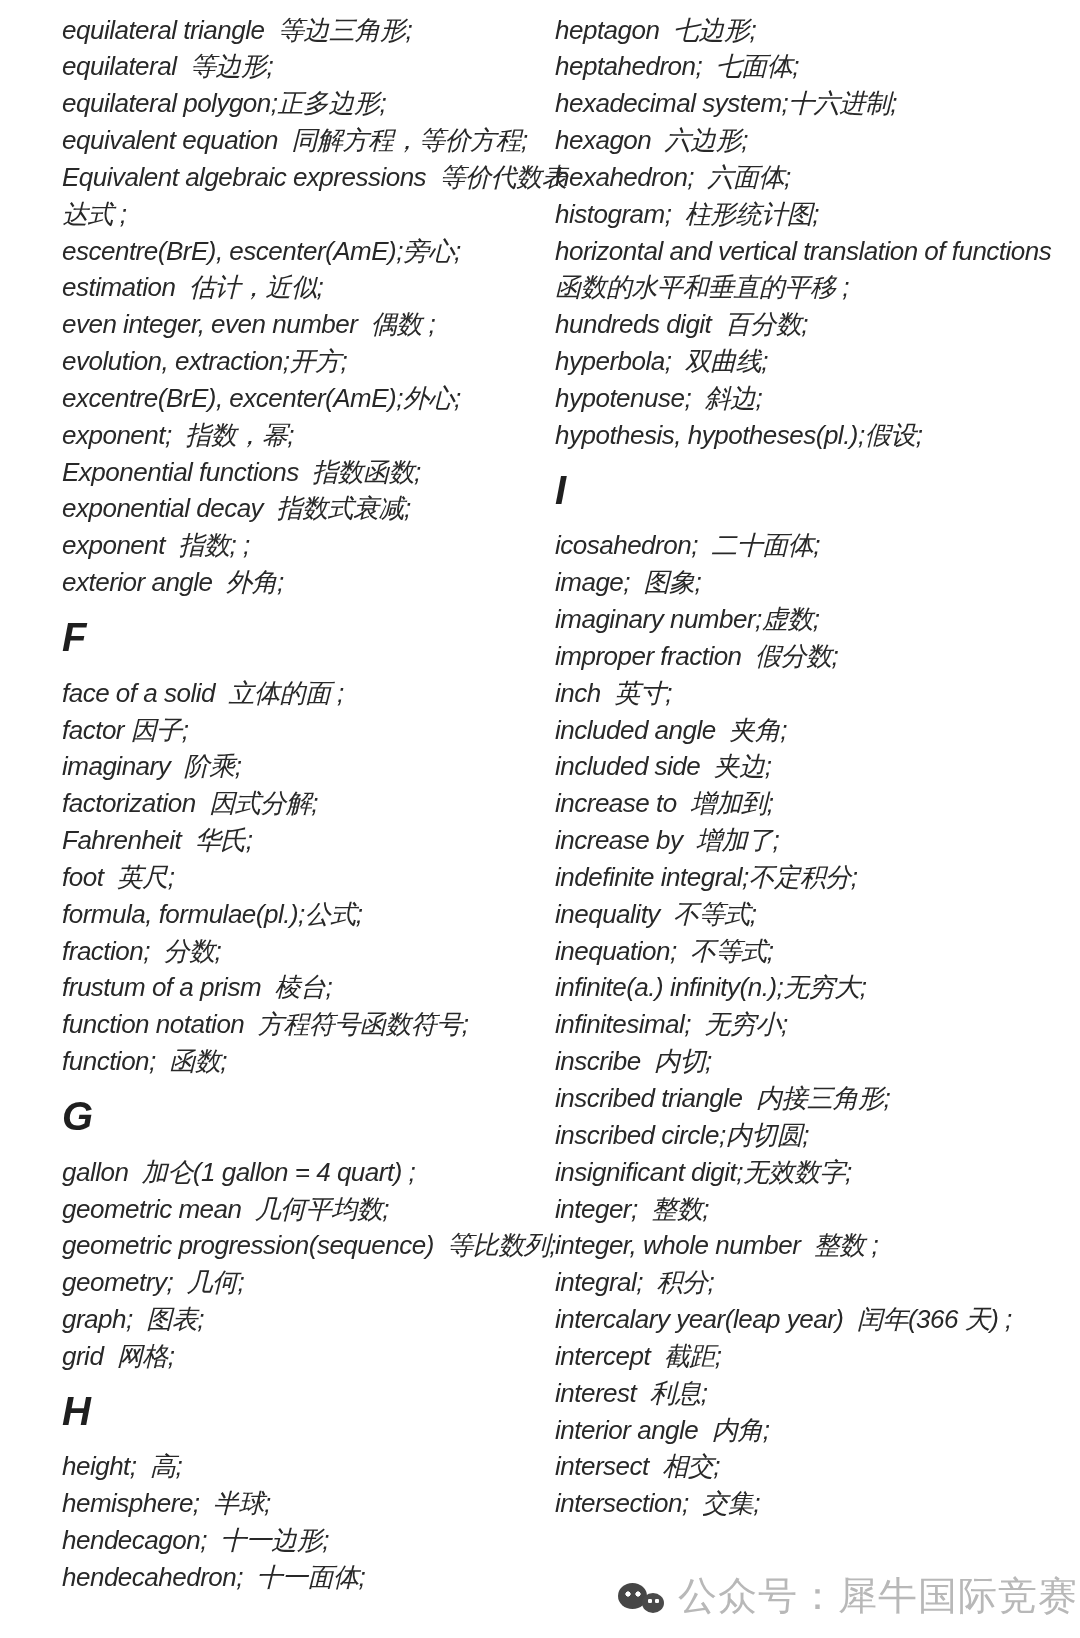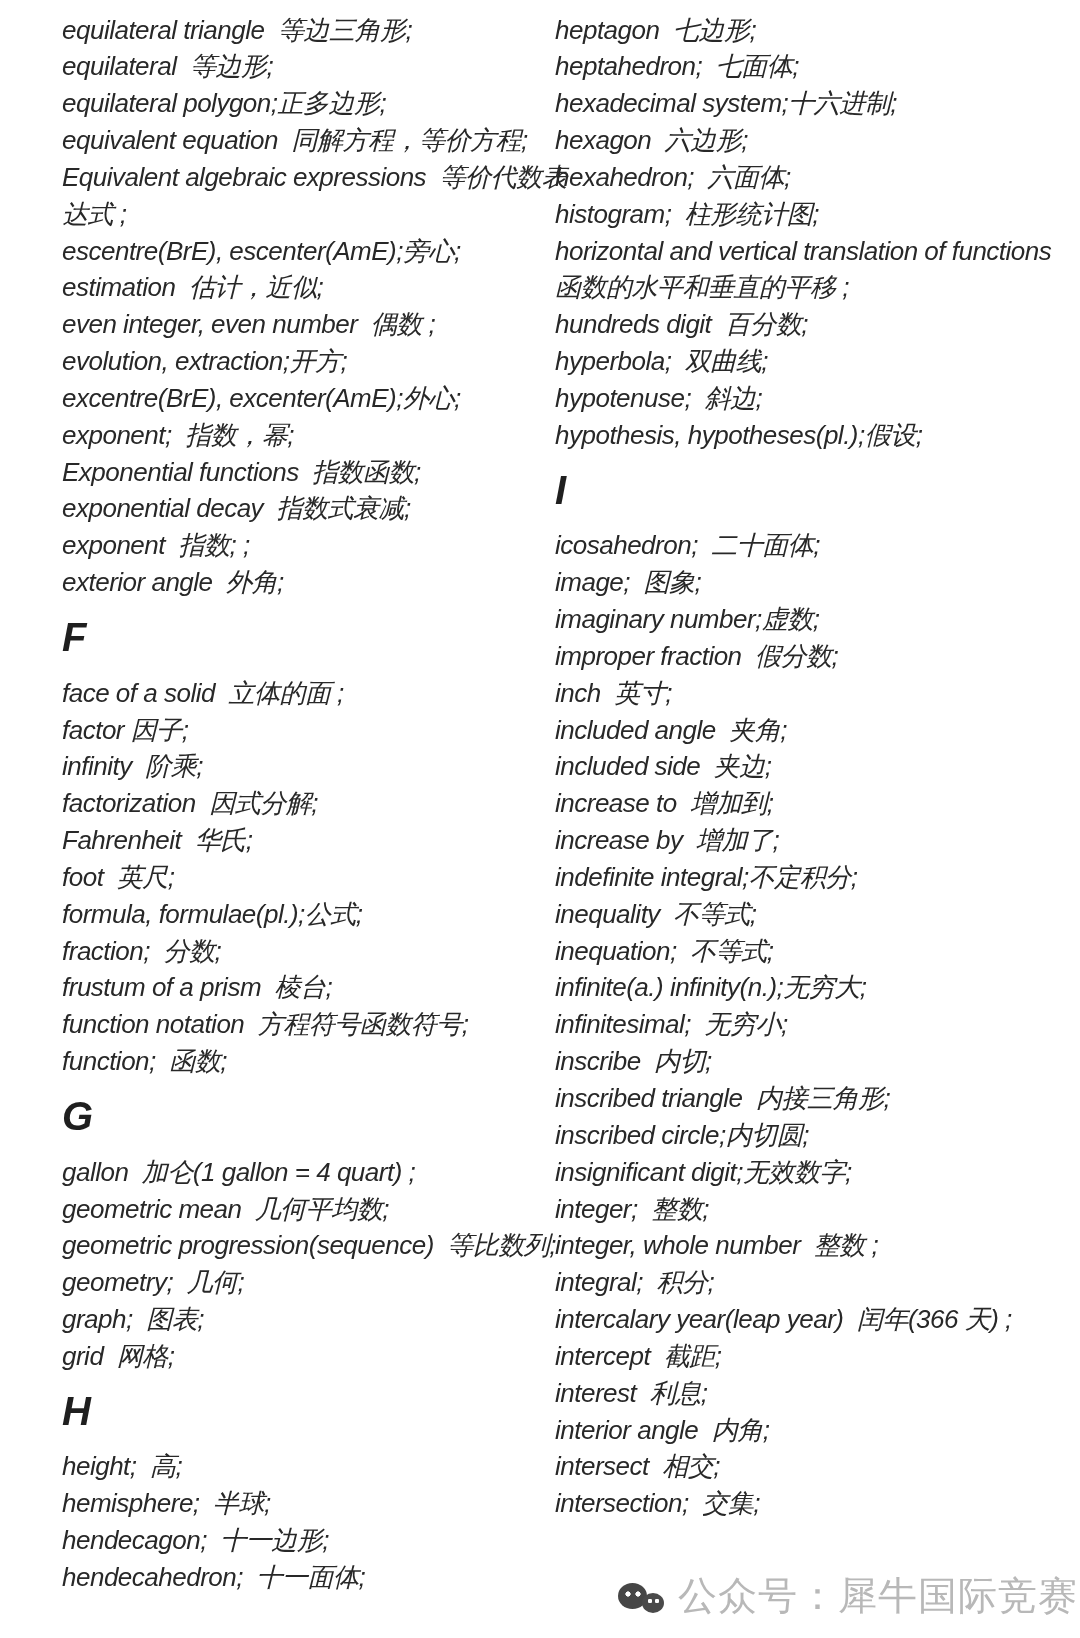--- a/index.html
+++ b/index.html
@@ -103,21 +103,21 @@
       <div class="line">evolution, extraction;开方;</div>
       <div class="line">excentre(BrE), excenter(AmE);外心;</div>
       <div class="line">exponent;  指数，幂;</div>
       <div class="line">Exponential functions  指数函数;</div>
       <div class="line">exponential decay  指数式衰减;</div>
       <div class="line">exponent  指数; ;</div>
       <div class="line">exterior angle  外角;</div>
       <div class="heading">F</div>
       <div class="line">face of a solid  立体的面 ;</div>
       <div class="line">factor 因子;</div>
-      <div class="line">infinity  阶乘;</div>
+      <div class="line">imaginary  阶乘;</div>
       <div class="line">factorization  因式分解;</div>
       <div class="line">Fahrenheit  华氏;</div>
       <div class="line">foot  英尺;</div>
       <div class="line">formula, formulae(pl.);公式;</div>
       <div class="line">fraction;  分数;</div>
       <div class="line">frustum of a prism  棱台;</div>
       <div class="line">function notation  方程符号函数符号;</div>
       <div class="line">function;  函数;</div>
       <div class="heading">G</div>
       <div class="line">gallon  加仑(1 gallon = 4 quart) ;</div>

